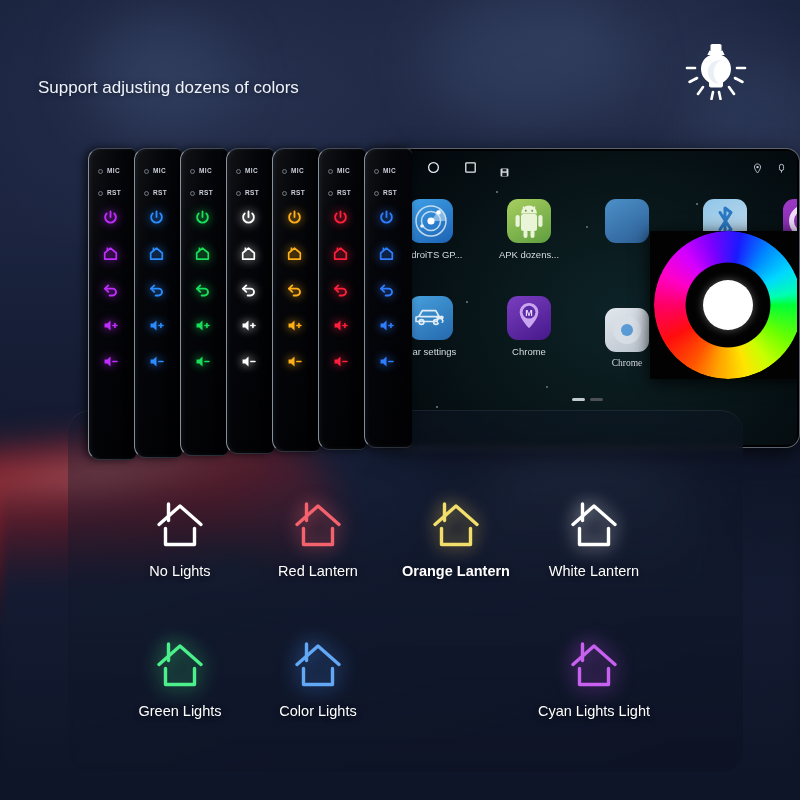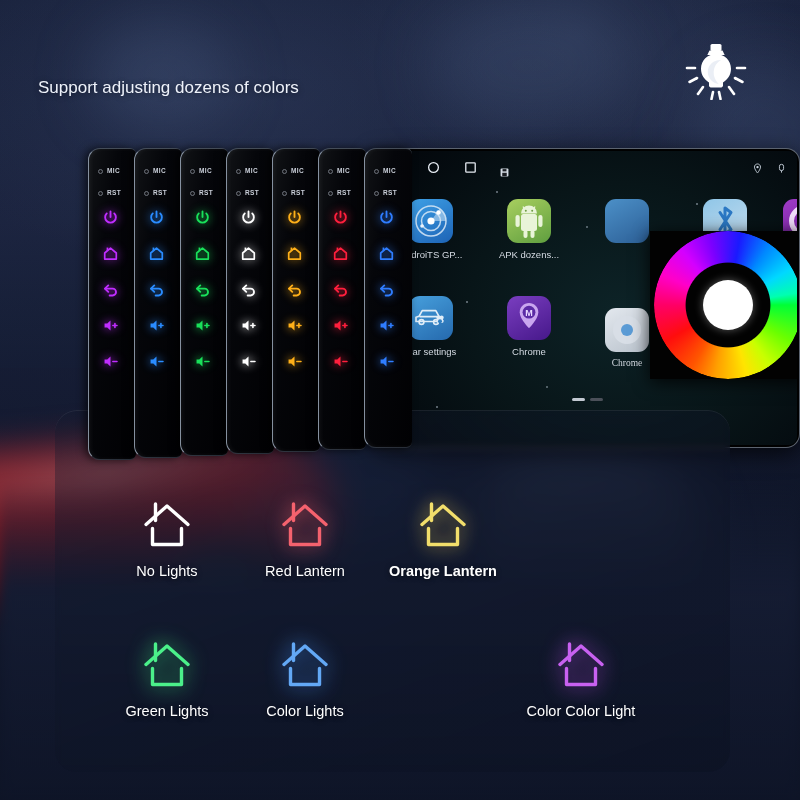--- a/index.html
+++ b/index.html
@@ -155,21 +155,21 @@
     mask: radial-gradient(circle, transparent 0 40%, #000 41% 100%);
   }
   #wheel-hub {
     position: absolute; left: 50%; top: 50%; transform: translate(-50%,-50%);
     width: 50px; height: 50px; border-radius: 50%; background: #ffffff;
     box-shadow: 0 0 10px rgba(255,255,255,.35);
   }
 
   
   #panel {
-    position: absolute; left: 55px; top: 410px; width: 675px; height: 362px;
+    position: absolute; left: 68px; top: 410px; width: 675px; height: 362px;
     border-radius: 22px;
     background: linear-gradient(160deg, rgba(20,28,48,.34) 0%, rgba(12,18,34,.52) 100%);
     box-shadow: inset 0 1px 0 rgba(255,255,255,.07);
     backdrop-filter: blur(3px);
   }
   .swatch { position: absolute; width: 140px; text-align: center; }
   .swatch-ico { width: 56px; height: 50px; margin: 0 auto; }
   .swatch-lbl {
     margin-top: 13px; font-size: 14.5px; color: #ffffff;
     text-shadow: 0 1px 5px rgba(0,0,0,.6);
@@ -827,20 +827,32 @@
         <g fill="none" stroke="#f2de6b" stroke-width="3.4" stroke-linecap="round" stroke-linejoin="round">
           <path d="M7 24.5L28 6l21 18.5"></path>
           <path d="M16.5 20.5V4"></path>
           <path d="M13.5 28.5v16h29v-16"></path>
         </g>
       </svg>
     </div>
     <div class="swatch-lbl">Orange Lantern</div>
   </div>
 
+  <div class="swatch" style="left:456px;top:90px;">
+    <div class="swatch-ico">
+      <svg viewBox="0 0 56 50" width="56" height="50" style="filter:drop-shadow(0 0 9px rgba(255,255,255,.85))">
+        <g fill="none" stroke="#ffffff" stroke-width="3.4" stroke-linecap="round" stroke-linejoin="round">
+          <path d="M7 24.5L28 6l21 18.5"></path>
+          <path d="M16.5 20.5V4"></path>
+          <path d="M13.5 28.5v16h29v-16"></path>
+        </g>
+      </svg>
+    </div>
+    <div class="swatch-lbl">White Lantern</div>
+  </div>
 
   <div class="swatch" style="left:42px;top:230px;">
     <div class="swatch-ico">
       <svg viewBox="0 0 56 50" width="56" height="50" style="filter:drop-shadow(0 0 10px rgba(60,240,130,.9))">
         <g fill="none" stroke="#4bf08a" stroke-width="3.4" stroke-linecap="round" stroke-linejoin="round">
           <path d="M7 24.5L28 6l21 18.5"></path>
           <path d="M16.5 20.5V4"></path>
           <path d="M13.5 28.5v16h29v-16"></path>
         </g>
       </svg>
@@ -865,16 +877,16 @@
   <div class="swatch" style="left:456px;top:230px;">
     <div class="swatch-ico">
       <svg viewBox="0 0 56 50" width="56" height="50" style="filter:drop-shadow(0 0 10px rgba(195,80,245,.9))">
         <g fill="none" stroke="#c861f0" stroke-width="3.4" stroke-linecap="round" stroke-linejoin="round">
           <path d="M7 24.5L28 6l21 18.5"></path>
           <path d="M16.5 20.5V4"></path>
           <path d="M13.5 28.5v16h29v-16"></path>
         </g>
       </svg>
     </div>
-    <div class="swatch-lbl">Color Color Light</div>
+    <div class="swatch-lbl">Cyan Lights Light</div>
   </div>
 
 </div>
 
 </body></html>

